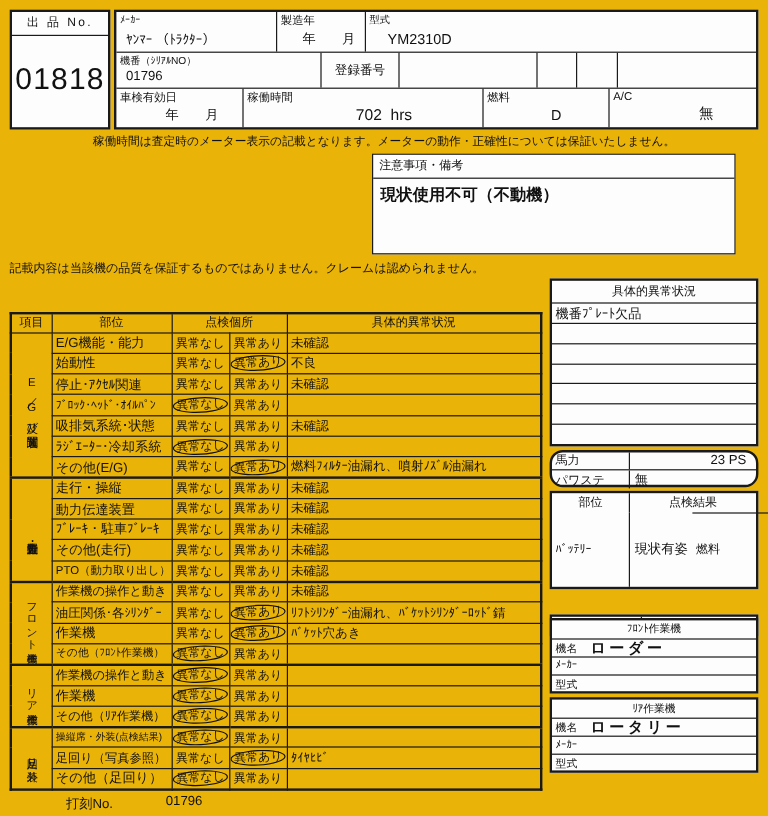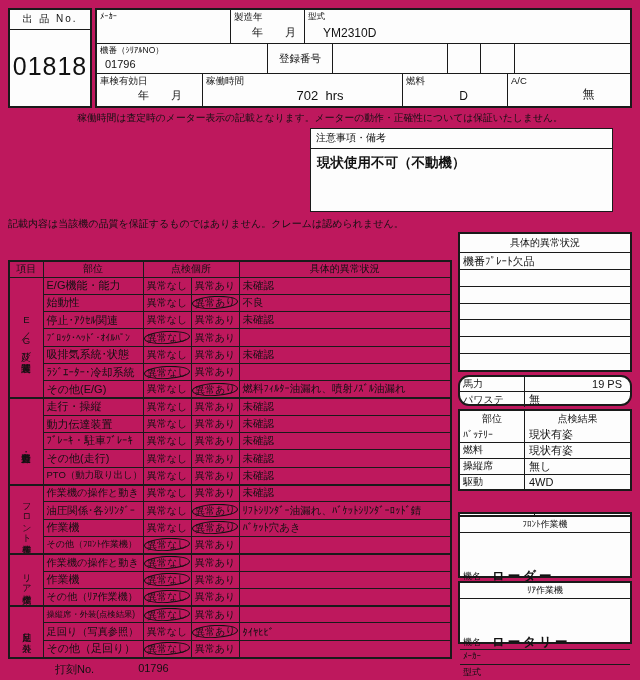--- a/index.html
+++ b/index.html
@@ -1,17 +1,17 @@
 <!DOCTYPE html>
 <html><head>
 <meta charset="utf-8">
 <style>
   html,body{margin:0;padding:0;background:#ffffff;}
   body{font-family:"Liberation Sans","DejaVu Sans",sans-serif;color:#111;}
-  #page{position:relative;width:640px;height:680px;background:#be185d;overflow:hidden;}
+  #page{position:relative;width:640px;height:680px;background:#eab308;overflow:hidden;}
   .box{position:absolute;box-sizing:border-box;border:2px solid #1a1a1a;background:#fdfdfd;}
 
   
   #exhibit-box{left:8px;top:8px;width:84px;height:100px;}
   .ex-label{font-size:10px;text-align:center;padding:2px 0 3px;border-bottom:1px solid #1a1a1a;letter-spacing:2px;}
   .ex-no{font-size:25px;text-align:center;margin-top:22px;letter-spacing:1px;}
 
   
   #main-header{left:95px;top:8px;width:537px;height:100px;display:flex;flex-direction:column;}
   .hrow{display:grid;}
@@ -82,21 +82,21 @@
   .crow{flex:1;display:flex;align-items:center;}
   .crow + .crow{border-top:1px solid #1a1a1a;}
   .clbl{width:58px;font-size:10px;padding:0 3px;border-right:1px solid #1a1a1a;align-self:stretch;display:flex;align-items:center;white-space:nowrap;overflow:hidden;}
   .cval{flex:1;font-size:11px;padding:0 4px;white-space:nowrap;overflow:hidden;}
   .crow.chead .clbl,.crow.chead .cval{font-size:10px;justify-content:center;text-align:center;}
 
   #autolevel-box{top:512px;height:18px;display:flex;align-items:center;}
   .albl{width:70px;font-size:9px;padding:0 2px;border-right:1px solid #1a1a1a;align-self:stretch;display:flex;align-items:center;white-space:nowrap;}
   .aval{flex:1;font-size:11px;padding:0 4px;}
 
-  .attach{display:flex;flex-direction:column;gap:36px;}
+  .attach{display:flex;flex-direction:column;}
   #front-box{top:515px;height:63px;}
   #rear-box{top:581px;height:63px;}
   .athead{font-size:9px;text-align:center;padding:1px 0;border-bottom:1px solid #1a1a1a;}
   .abody{flex:1;display:flex;flex-direction:column;}
   .att-row{flex:1;display:flex;align-items:center;overflow:hidden;}
   .att-row + .att-row{border-top:1px solid #1a1a1a;}
   .att-lbl{font-size:9px;padding:0 3px;white-space:nowrap;align-self:flex-start;padding-top:1px;}
   .att-val{font-size:12.5px;font-weight:bold;letter-spacing:3px;padding-left:8px;white-space:nowrap;}
 </style>
 </head>
@@ -106,20 +106,21 @@
 
   <div class="box" id="exhibit-box">
     <div class="ex-label">出 品 No.</div>
     <div class="ex-no">01818</div>
   </div>
 
   <div class="box" id="main-header">
     <div class="hrow hrow1">
       <div class="hcell">
         <span class="hlbl">ﾒｰｶｰ</span>
+        <span class="hval">ﾔﾝﾏｰ （ﾄﾗｸﾀｰ）</span>
       </div>
       <div class="hcell">
         <span class="hlbl big">製造年</span>
         <span class="hval right">年　　月</span>
       </div>
       <div class="hcell">
         <span class="hlbl">型式</span>
         <span class="hval model">YM2310D</span>
       </div>
     </div>
@@ -338,34 +339,34 @@
         <div class="arow"></div>
         <div class="arow"></div>
         <div class="arow"></div>
         <div class="arow"></div>
       </div>
   </div>
 
   <div class="rbox" id="power-box">
     <div class="prow">
       <span class="plbl">馬力</span>
-      <span class="pval right">19 PS</span>
+      <span class="pval right">23 PS</span>
     </div>
     <div class="prow">
       <span class="plbl">パワステ</span>
       <span class="pval">無</span>
     </div>
   </div>
 
   <div class="rbox" id="check-box">
     <div class="crow chead">
       <span class="clbl">部位</span>
       <span class="cval">点検結果</span>
     </div>
-    <div id="check-rows" style="display:flex;flex-direction:column;flex:4;">
+    <div id="check-rows" style="display:flex;flex-direction:row;flex:4;">
         <div class="crow">
           <span class="clbl">ﾊﾞｯﾃﾘｰ</span>
           <span class="cval">現状有姿</span>
         </div>
         <div class="crow">
           <span class="clbl">燃料</span>
           <span class="cval">現状有姿</span>
         </div>
         <div class="crow">
           <span class="clbl">操縦席</span>

